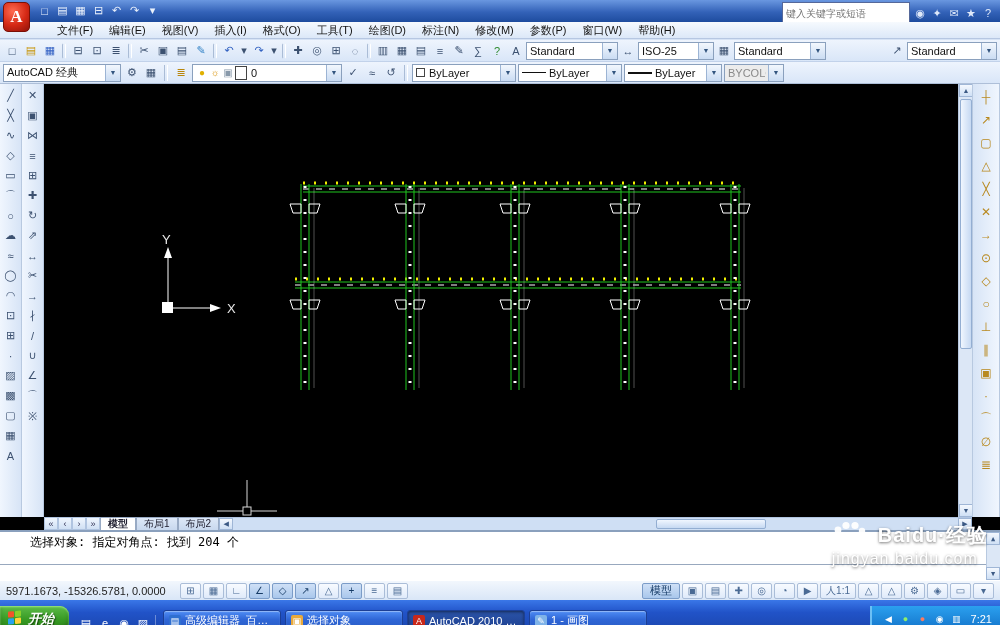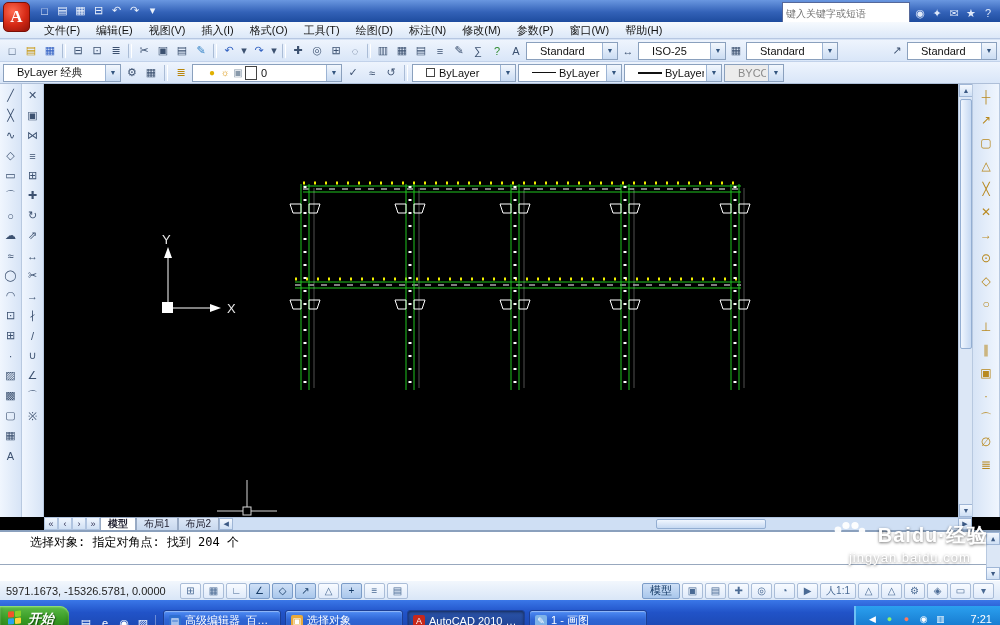--- a/index.html
+++ b/index.html
@@ -11,30 +11,30 @@
   #titlebar{top:0;height:22px;background:linear-gradient(180deg,#6a97e0 0%,#3362b8 55%,#1e4c9e 100%);}
   #acad-logo{position:absolute;left:3px;top:2px;width:27px;height:30px;z-index:6;background:radial-gradient(circle at 35% 30%,#ff6a50,#d42814 55%,#8f130a);border-radius:5px;border:1px solid #7a0f06;color:#fff;font-weight:bold;font-size:17px;display:flex;align-items:center;justify-content:center;font-family:"Liberation Serif",serif;}
   #qat{position:absolute;left:36px;top:2px;display:flex;gap:1px;}
   #qat .ibtn{color:#eaf1fc;width:17px;height:17px;}
   #title-text{position:absolute;left:0;right:0;top:4px;text-align:center;color:#fff;font-weight:bold;font-size:12px;text-shadow:0 1px 2px #123;pointer-events:none;}
   #infocenter{position:absolute;right:4px;top:2px;display:flex;align-items:center;gap:2px;}
   #search-input{width:128px;height:22px;font-size:10px;border:1px solid #55689a;padding:0 3px;color:#555;font-family:inherit;}
   #infocenter .ibtn{color:#dfe9fa;width:16px;height:16px;}
 
   
-  #menubar{top:22px;height:17px;background:linear-gradient(#f6fafe,#dce8f8);border-bottom:1px solid #b6c7e2;padding-left:36px;}
+  #menubar{top:22px;height:17px;background:linear-gradient(#f6fafe,#dce8f8);border-bottom:1px solid #b6c7e2;padding-left:49px;}
   .menu-item{padding:0 8px;line-height:18px;color:#141414;}
 
   
   #toolbar1{top:40px;height:22px;background:linear-gradient(#eef4fd,#d9e6f8);border-bottom:1px solid #c2d2ea;padding-left:3px;gap:1px;}
   #toolbar2{top:62px;height:22px;background:linear-gradient(#eef4fd,#d9e6f8);border-bottom:1px solid #aebfd8;padding-left:3px;gap:2px;}
   .ibtn{width:18px;height:18px;display:flex;align-items:center;justify-content:center;font-size:11px;color:#3c5170;border:1px solid transparent;flex:0 0 auto;border-radius:2px;}
   .narrow{width:10px;}
   .sep{width:4px;height:16px;border-left:1px solid #aabcd6;border-right:1px solid #fff;margin:0 2px;flex:0 0 auto;}
-  .combo{display:flex;align-items:center;height:18px;background:#fff;border:1px solid #8aa0bd;font-size:11px;padding-left:13px;flex:0 0 auto;}
+  .combo{display:flex;align-items:center;height:18px;background:#fff;border:1px solid #8aa0bd;font-size:11px;padding-left:3px;flex:0 0 auto;}
   .combo .val{flex:1;overflow:hidden;white-space:nowrap;color:#111;}
   .combo .arw{width:15px;height:16px;margin-left:2px;background:linear-gradient(#f2f7fd,#cadcf3);border-left:1px solid #9cb4d4;display:flex;align-items:center;justify-content:center;font-size:7px;color:#33557f;flex:0 0 auto;}
   .combo.disabled{background:#ececec;}
   .combo.disabled .val{color:#8a8a8a;}
   .swatch{width:9px;height:9px;border:1px solid #444;background:#fff;flex:0 0 auto;}
   .lyr{width:12px;height:14px;display:flex;align-items:center;justify-content:center;font-size:10px;}
   .linesample{width:24px;border-top:2px solid #111;margin-right:3px;flex:0 0 auto;}
   .linesample.thin{border-top-width:1px;}
 
   
@@ -88,26 +88,26 @@
   .winflag span:nth-child(3){background:#2aa2ef;}
   .winflag span:nth-child(4){background:#ffd23a;}
   #quicklaunch{display:flex;gap:3px;margin:0 5px;padding:0 4px;border-right:1px solid rgba(255,255,255,.35);}
   #quicklaunch .ibtn{color:#fff;width:16px;height:16px;}
   .taskwin{width:118px;height:21px;margin:0 2px;padding:0 5px;display:flex;align-items:center;gap:4px;background:linear-gradient(#4f8df5,#2f66d6 45%,#2a5cc4);border:1px solid #1c3f95;border-radius:3px;color:#fff;box-shadow:inset 0 1px 1px rgba(255,255,255,.4);flex:0 0 auto;}
   .taskwin.active{background:linear-gradient(#2a53a8,#1e4090);box-shadow:inset 0 1px 3px rgba(0,0,0,.5);}
   .taskwin .lbl{overflow:hidden;white-space:nowrap;text-overflow:ellipsis;}
   .wicon{width:12px;height:12px;border-radius:2px;display:flex;align-items:center;justify-content:center;font-size:9px;color:#fff;flex:0 0 auto;}
   #tray{margin-left:auto;height:25px;display:flex;align-items:center;gap:4px;padding:0 8px 0 10px;background:linear-gradient(#2ba0ef,#1272c8);border-left:2px solid #6cc0f5;color:#fff;}
   #tray .ibtn{width:14px;height:14px;color:#fff;font-size:9px;}
-  #clock{font-size:11px;color:#fff;margin-left:19px;}
+  #clock{font-size:11px;color:#fff;margin-left:3px;}
 
   
   #watermark{position:absolute;right:12px;top:521px;z-index:20;color:#fff;text-shadow:0 1px 3px rgba(0,0,0,.55);}
   #wm-brand{font-size:20px;font-weight:bold;display:flex;align-items:flex-end;gap:12px;letter-spacing:1px;}
-  #wm-url{font-size:13px;margin-top:1px;letter-spacing:1px;text-align:center;}
+  #wm-url{font-size:16px;margin-top:1px;letter-spacing:1px;text-align:left;}
 </style>
 </head>
 <body>
 
 <div class="row" id="titlebar">
   <div id="acad-logo">A</div>
   <div id="qat">
       <div class="ibtn">□</div>
       <div class="ibtn">▤</div>
       <div class="ibtn">▦</div>
@@ -175,39 +175,39 @@
       <div class="ibtn">✎</div>
       <div class="ibtn">∑</div>
       <div class="ibtn" style="color: rgb(46, 139, 46);">?</div>
     </div>
   <span class="ibtn">A</span>
   <div class="combo" style="width:92px">
     <span class="val">Standard</span>
     <span class="arw">▼</span>
   </div>
   <span class="ibtn">↔</span>
-  <div class="combo" style="width:88px">
+  <div class="combo" style="width:76px">
     <span class="val">ISO-25</span>
     <span class="arw">▼</span>
   </div>
   <span class="ibtn">▦</span>
   <div class="combo" style="width:92px">
     <span class="val">Standard</span>
     <span class="arw">▼</span>
   </div>
   <span class="ibtn" style="margin-left:auto">↗</span>
   <div class="combo" style="width:90px;margin-right:3px">
     <span class="val">Standard</span>
     <span class="arw">▼</span>
   </div>
 </div>
 
 <div class="row" id="toolbar2">
   <div class="combo" style="width:118px">
-    <span class="val">ByLayer 经典</span>
+    <span class="val">AutoCAD 经典</span>
     <span class="arw">▼</span>
   </div>
   <div style="display:flex;gap:1px">
       <div class="ibtn">⚙</div>
       <div class="ibtn">▦</div>
     </div>
   <span class="sep"></span>
   <div style="display:flex;gap:1px">
       <div class="ibtn" style="color: rgb(184, 134, 11);">≣</div>
     </div>

